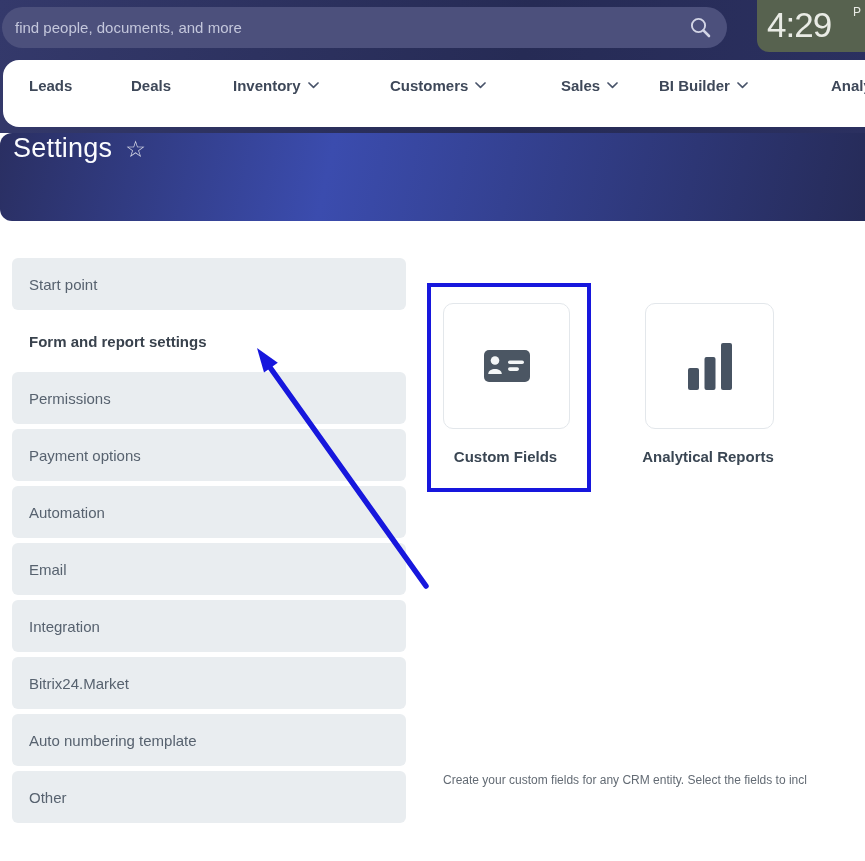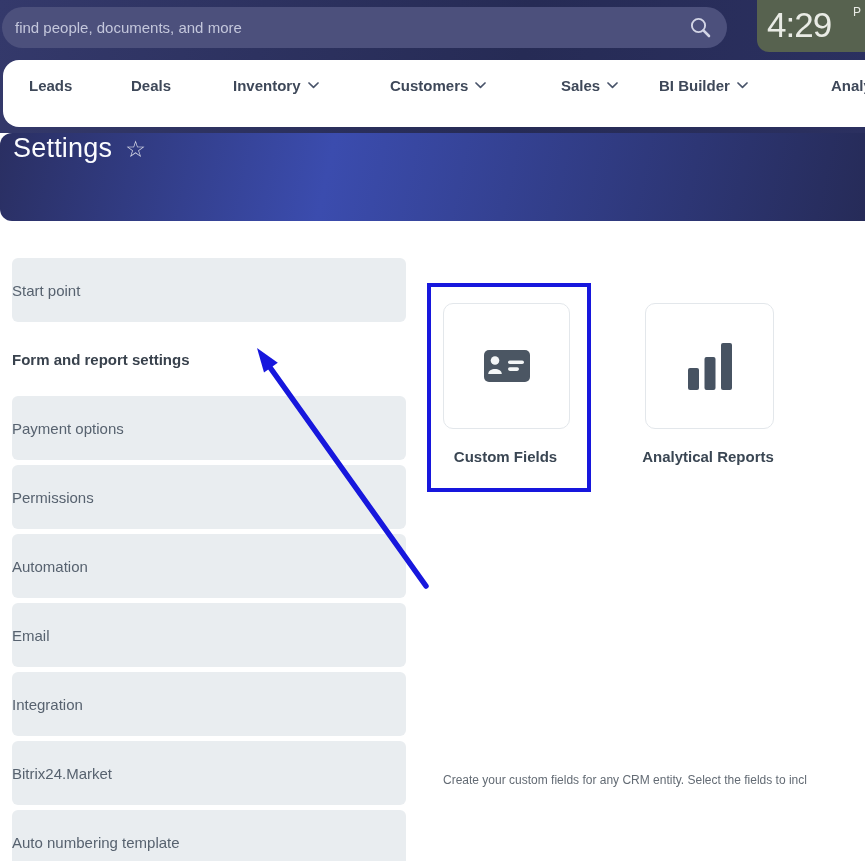--- a/index.html
+++ b/index.html
@@ -24,22 +24,22 @@
             font-size:15px;font-weight:600;color:#3e4859;cursor:pointer;white-space:nowrap;}
   
   .settings-band{position:absolute;left:0;top:133px;width:865px;height:88px;
                  border-radius:12px 0 0 12px;
                  background:linear-gradient(102deg,#2a2f62 0%,#3b4cae 38%,#262b58 100%);
                  display:flex;align-items:flex-start;padding-left:13px;box-sizing:border-box;}
   .page-title{font-size:27px;font-weight:300;color:#fbfcff;letter-spacing:.2px;}
   .fav-star{font-size:23px;color:rgba(255,255,255,.8);margin-left:13px;margin-top:3px;cursor:pointer;}
   
   .side-menu{position:absolute;left:12px;top:258px;width:394px;}
-  .side-item{width:394px;height:64px;margin-bottom:5px;border-radius:6px;background:#e9edf0;
-             display:flex;align-items:center;box-sizing:border-box;
+  .side-item{width:394px;height:52px;margin-bottom:5px;border-radius:6px;background:#e9edf0;
+             display:flex;align-items:center;padding-left:17px;box-sizing:border-box;
              font-size:15px;color:#57626f;cursor:pointer;}
   .side-item.selected{background:#ffffff;color:#39424d;font-weight:700;}
   
   .tile{position:absolute;width:125px;height:124px;background:#fff;border:1px solid #e3e7eb;
         border-radius:10px;display:flex;align-items:center;justify-content:center;cursor:pointer;}
   .tile-label{position:absolute;text-align:center;font-size:15px;font-weight:700;color:#3a4653;}
   .description{position:absolute;left:443px;top:773px;font-size:12px;color:#636b74;white-space:nowrap;text-align:right;}
   
   .highlight-rect{position:absolute;left:427px;top:283px;width:164px;height:209px;
                   border:4px solid #1717dd;box-sizing:border-box;z-index:6;}
@@ -101,22 +101,22 @@
   </div>
 
   <div class="settings-band">
     <span class="page-title">Settings</span>
     <span class="fav-star">☆</span>
   </div>
 
   <div class="side-menu">
     <div class="side-item">Start point</div>
     <div class="side-item selected">Form and report settings</div>
+    <div class="side-item">Permissions</div>
     <div class="side-item">Payment options</div>
-    <div class="side-item">Permissions</div>
     <div class="side-item">Automation</div>
     <div class="side-item">Email</div>
     <div class="side-item">Integration</div>
     <div class="side-item">Bitrix24.Market</div>
     <div class="side-item">Auto numbering template</div>
     <div class="side-item">Other</div>
   </div>
 
   <div class="tile" style="left:443px;top:303px;">
     <svg width="46" height="32" viewBox="0 0 46 32">

